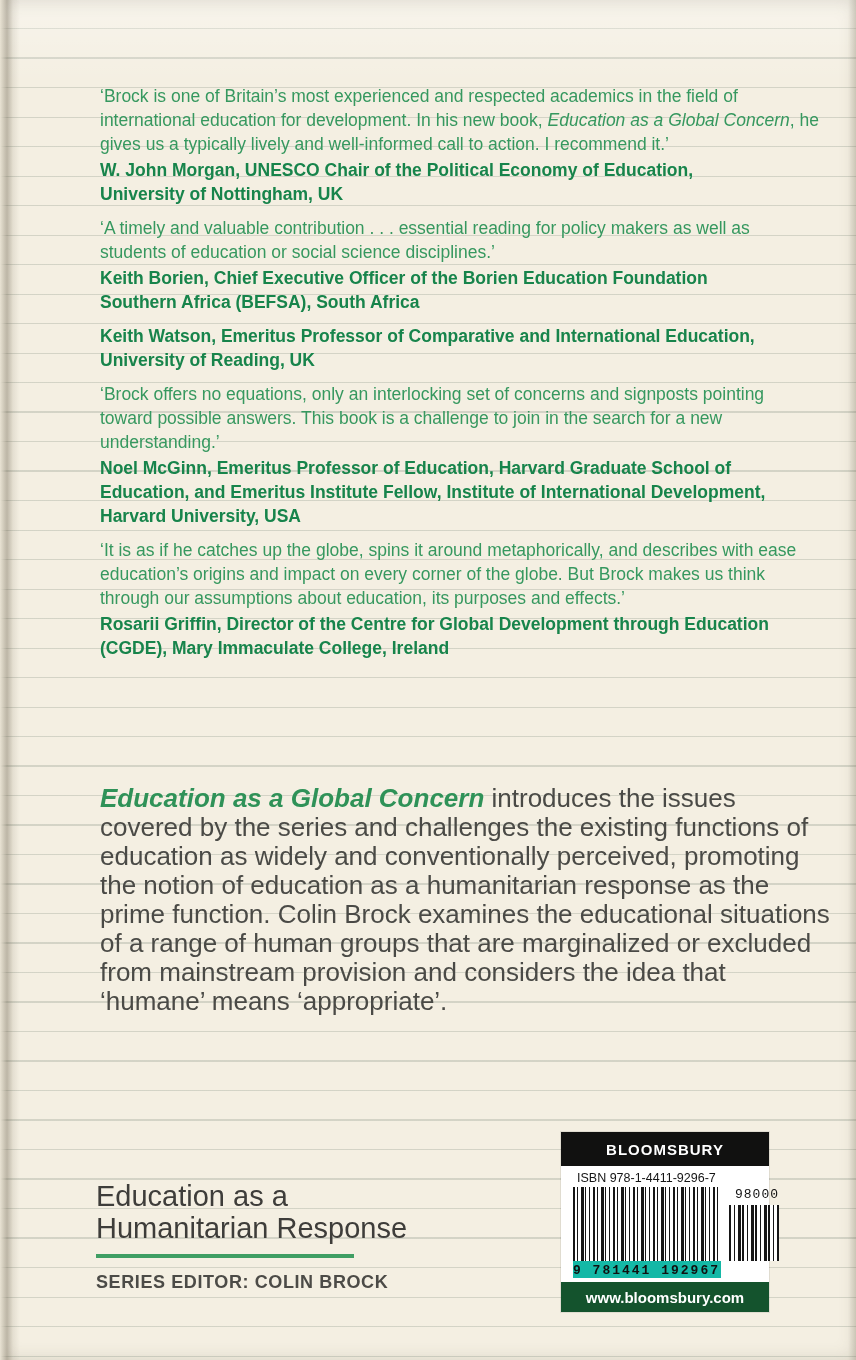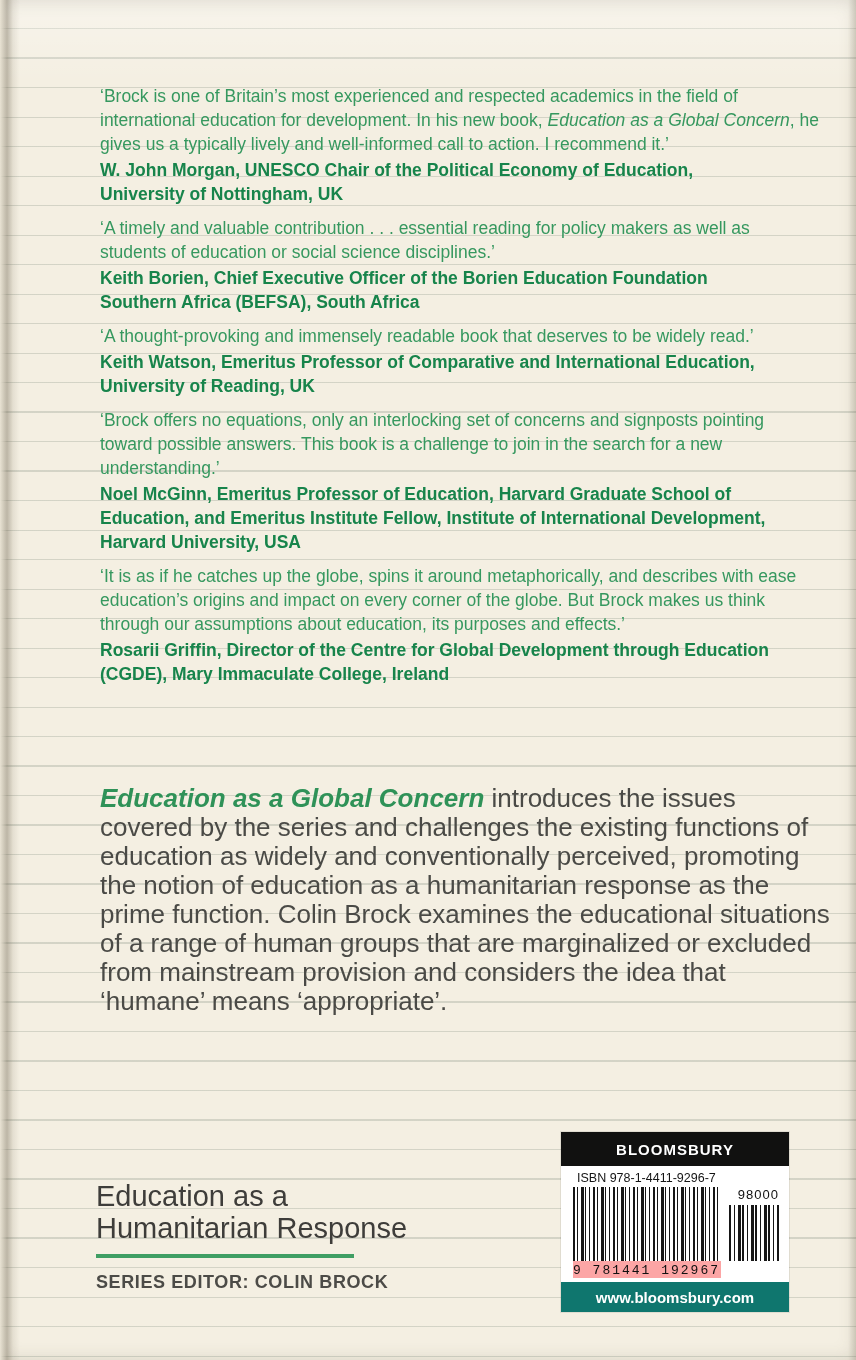--- a/index.html
+++ b/index.html
@@ -78,21 +78,21 @@
   }
   .series-rule{
     width:258px;height:4px;background:#3f9e63;margin:10px 0 14px 0;
   }
   .series-editor{
     font-size:18px;font-weight:bold;letter-spacing:0.6px;color:#4c4b47;
   }
 
   
   .barcode-panel{
-    position:absolute;left:561px;top:1132px;width:228px;
+    position:absolute;left:561px;top:1132px;width:208px;
     background:#ffffff;
     box-shadow:0 0 0 1px rgba(0,0,0,0.08);
   }
   .bc-header{
     height:34px;background:#111110;
     display:flex;align-items:center;justify-content:center;
   }
   .bc-header span{
     color:#fff;font-weight:bold;font-size:15px;letter-spacing:1px;
   }
@@ -110,39 +110,39 @@
       #161616 8px,#161616 11px,
       #ffffff 11px,#ffffff 12px,
       #161616 12px,#161616 13px,
       #ffffff 13px,#ffffff 16px,
       #161616 16px,#161616 17px,
       #ffffff 17px,#ffffff 20px);
   }
   .bc-digits{
     font-family:"Liberation Mono", monospace;
     font-size:13px;letter-spacing:2px;color:#111;
-    background:#fca5a5;padding-top:2px;white-space:nowrap;
+    background:#14b8a6;padding-top:2px;white-space:nowrap;font-weight:bold;
   }
   .bc-addon{margin-left:8px;width:52px;}
   .price{
-    font-family:Liberation Sans, sans-serif;
+    font-family:Liberation Mono, monospace;
     font-size:13px;color:#111;text-align:right;letter-spacing:1px;
   }
   .bars-addon{
     margin-top:3px;height:56px;width:50px;
     background:repeating-linear-gradient(90deg,
       #161616 0px,#161616 2px,
       #ffffff 2px,#ffffff 5px,
       #161616 5px,#161616 6px,
       #ffffff 6px,#ffffff 9px,
       #161616 9px,#161616 12px,
       #ffffff 12px,#ffffff 13px);
   }
   .bc-footer{
-    height:30px;background:#0f766e;
+    height:30px;background:#14532d;
     display:flex;align-items:center;justify-content:center;
   }
   .bc-footer span{color:#fff;font-weight:bold;font-size:15px;}
 </style>
 </head>
 <body>
 
 <div class="cover">
 
   <div class="edge-left"></div>
@@ -156,21 +156,20 @@
 University of Nottingham, UK</figcaption>
     </figure>
 
     <figure class="quote-group">
       <blockquote class="quote"><span>‘A timely and valuable contribution . . . essential reading for policy makers as well as students of education or social science disciplines.’</span><em></em><span></span></blockquote>
       <figcaption class="attr">Keith Borien, Chief Executive Officer of the Borien Education Foundation
 Southern Africa (BEFSA), South Africa</figcaption>
     </figure>
 
     <figure class="quote-group">
-      <blockquote class="quote"><span>‘A thought-provoking and immensely readable book that deserves to be widely read.’</span><em></em><span></span></blockquote>
       <figcaption class="attr">Keith Watson, Emeritus Professor of Comparative and International Education,
 University of Reading, UK</figcaption>
     </figure>
 
     <figure class="quote-group">
       <blockquote class="quote"><span>‘Brock offers no equations, only an interlocking set of concerns and signposts pointing toward possible answers. This book is a challenge to join in the search for a new understanding.’</span><em></em><span></span></blockquote>
       <figcaption class="attr">Noel McGinn, Emeritus Professor of Education, Harvard Graduate School of
 Education, and Emeritus Institute Fellow, Institute of International Development,
 Harvard University, USA</figcaption>
     </figure>

